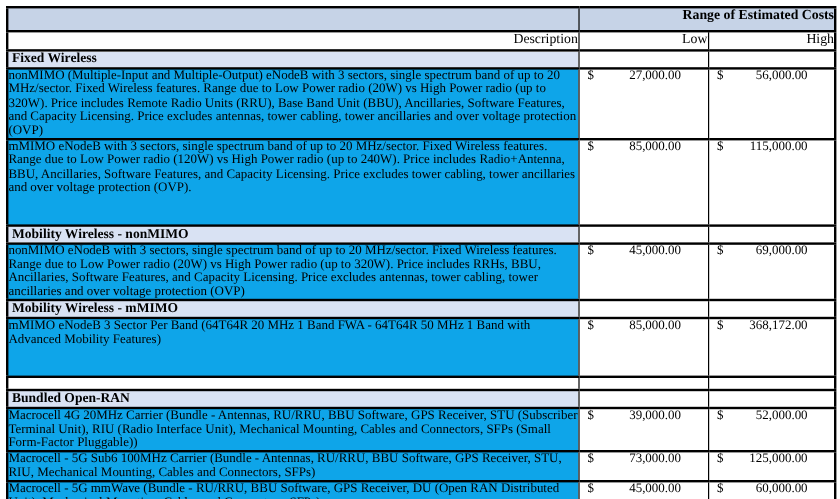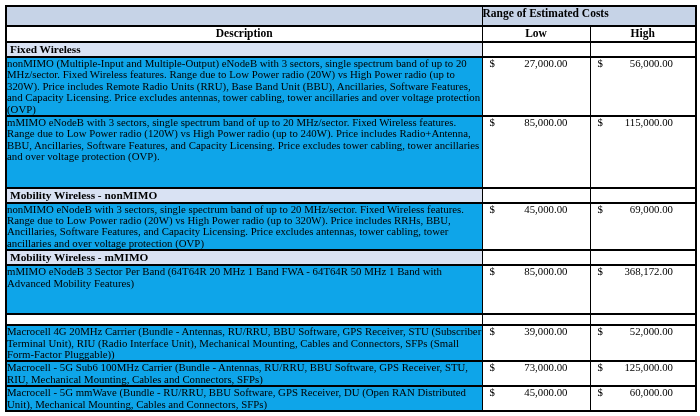--- a/index.html
+++ b/index.html
@@ -42,29 +42,29 @@
 
   
   th.blank-head {
     background: #c6d3e7;
     height: 18px;
   }
   th.range-head {
     background: #c6d3e7;
     font-size: 11.5px;
     font-weight: bold;
-    text-align: left;
+    text-align: right;
     vertical-align: middle;
     height: 18px;
   }
   th.col-head {
     background: #ffffff;
     font-size: 11.5px;
-    font-weight: bold;
-    text-align: center;
+    font-weight: normal;
+    text-align: right;
     vertical-align: middle;
     height: 14px;
   }
 
   
   tr.section td.section-label {
     background: #d9e2f3;
     font-size: 11.3px;
     font-weight: bold;
     padding: 0 3px 1px 3px;
@@ -208,20 +208,25 @@
       </div>
     </td>
   </tr>
 
   <tr class="spacer">
     <td></td>
     <td></td>
     <td></td>
   </tr>
 
+  <tr class="section">
+    <td class="section-label">Bundled Open-RAN</td>
+    <td class="cost-blank"></td>
+    <td class="cost-blank"></td>
+  </tr>
 
   <tr class="data">
     <td class="desc">Macrocell 4G 20MHz Carrier (Bundle - Antennas, RU/RRU, BBU Software, GPS Receiver, STU (Subscriber Terminal Unit), RIU (Radio Interface Unit), Mechanical Mounting, Cables and Connectors, SFPs (Small Form-Factor Pluggable))</td>
     <td class="cost">
       <div class="money">
         <span class="cur">$</span>
         <span class="amt low-amt">39,000.00</span>
       </div>
     </td>
     <td class="cost">

